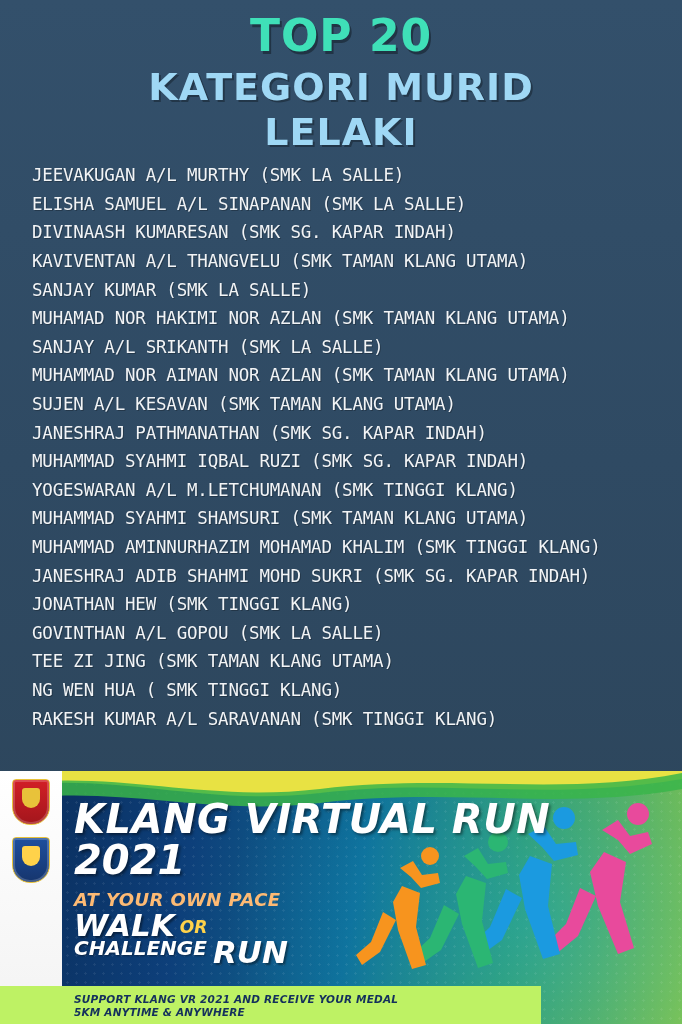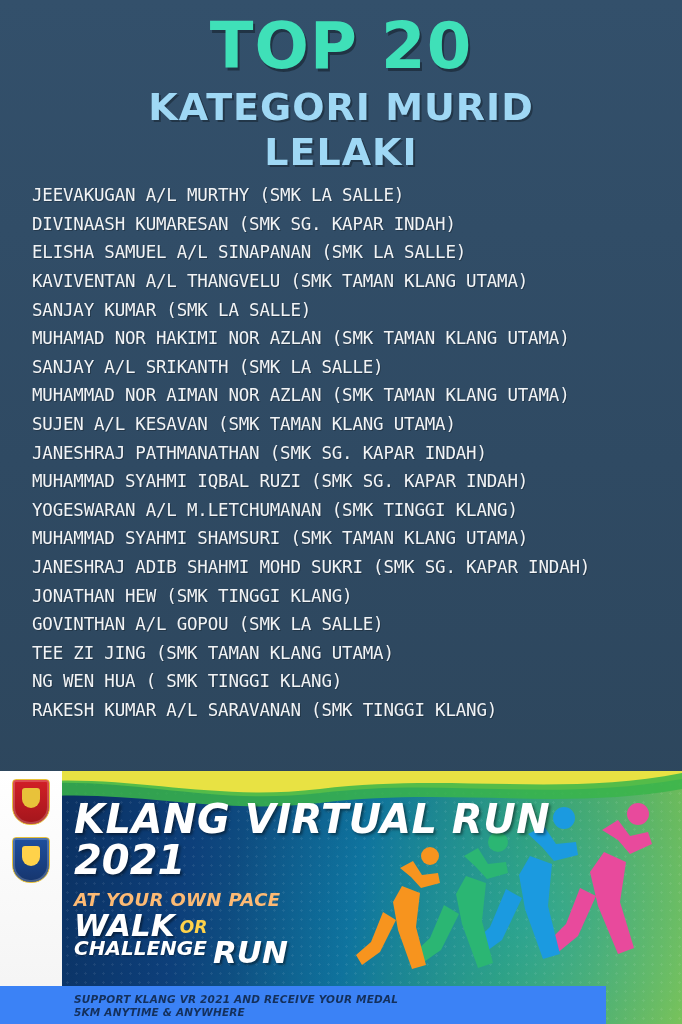--- a/index.html
+++ b/index.html
@@ -19,21 +19,21 @@
   }
 
   
   .head-wrap {
     padding-top: 14px;
     text-align: center;
   }
   .title-main {
     font-family: "DejaVu Sans", sans-serif;
     font-weight: bold;
-    font-size: 64px;
+    font-size: 44px;
     letter-spacing: 1px;
     color: #3fe0b8;
     text-shadow: 2px 3px 0 rgba(0,0,0,0.35);
     line-height: 1.0;
   }
   .title-sub1 {
     font-family: "DejaVu Sans", sans-serif;
     font-weight: bold;
     font-size: 38px;
     letter-spacing: 1px;
@@ -204,23 +204,23 @@
     font-weight: bold;
     font-style: italic;
     font-size: 31px;
     color: #ffffff;
     line-height: 0.95;
     text-shadow: 2px 2px 2px rgba(0,0,0,0.4);
   }
   .footer-strip {
     position: absolute;
     left: 0; bottom: 0;
-    width: 606px;
+    width: 541px;
     height: 38px;
-    background: #3b82f6;
+    background: #bef264;
     z-index: 6;
   }
   .footer-strip .ftxt {
     position: absolute;
     left: 74px;
     font-family: "DejaVu Sans", sans-serif;
     font-weight: bold;
     font-style: italic;
     font-size: 10.5px;
     color: #14305c;
@@ -237,32 +237,33 @@
 <div id="poster">
 
   <div class="head-wrap">
     <div class="title-main">TOP 20</div>
     <div class="title-sub1">KATEGORI MURID</div>
     <div class="title-sub2">LELAKI</div>
   </div>
 
   <div class="names" id="names-list">
       <div class="name-row">JEEVAKUGAN A/L MURTHY   (SMK LA SALLE)</div>
+      <div class="name-row">ELISHA SAMUEL A/L SINAPANAN   (SMK LA SALLE)</div>
       <div class="name-row">DIVINAASH KUMARESAN   (SMK SG. KAPAR INDAH)</div>
-      <div class="name-row">ELISHA SAMUEL A/L SINAPANAN   (SMK LA SALLE)</div>
       <div class="name-row">KAVIVENTAN A/L THANGVELU   (SMK TAMAN KLANG UTAMA)</div>
       <div class="name-row">SANJAY KUMAR   (SMK LA SALLE)</div>
       <div class="name-row">MUHAMAD NOR HAKIMI NOR AZLAN   (SMK TAMAN KLANG UTAMA)</div>
       <div class="name-row">SANJAY A/L SRIKANTH   (SMK LA SALLE)</div>
       <div class="name-row">MUHAMMAD NOR AIMAN NOR AZLAN   (SMK TAMAN KLANG UTAMA)</div>
       <div class="name-row">SUJEN A/L KESAVAN   (SMK TAMAN KLANG UTAMA)</div>
       <div class="name-row">JANESHRAJ PATHMANATHAN   (SMK SG. KAPAR INDAH)</div>
       <div class="name-row">MUHAMMAD SYAHMI IQBAL RUZI  (SMK SG. KAPAR INDAH)</div>
       <div class="name-row">YOGESWARAN A/L M.LETCHUMANAN   (SMK TINGGI KLANG)</div>
       <div class="name-row">MUHAMMAD SYAHMI SHAMSURI   (SMK TAMAN KLANG UTAMA)</div>
+      <div class="name-row">MUHAMMAD AMINNURHAZIM MOHAMAD KHALIM   (SMK TINGGI KLANG)</div>
       <div class="name-row">JANESHRAJ ADIB SHAHMI MOHD SUKRI (SMK SG. KAPAR INDAH)</div>
       <div class="name-row">JONATHAN HEW   (SMK TINGGI KLANG)</div>
       <div class="name-row">GOVINTHAN A/L GOPOU   (SMK LA SALLE)</div>
       <div class="name-row">TEE ZI JING   (SMK TAMAN KLANG UTAMA)</div>
       <div class="name-row">NG WEN HUA (  SMK TINGGI KLANG)</div>
       <div class="name-row">RAKESH KUMAR A/L SARAVANAN   (SMK TINGGI KLANG)</div>
     </div>
 
   <div class="banner">
     <div class="banner-bg"></div>

